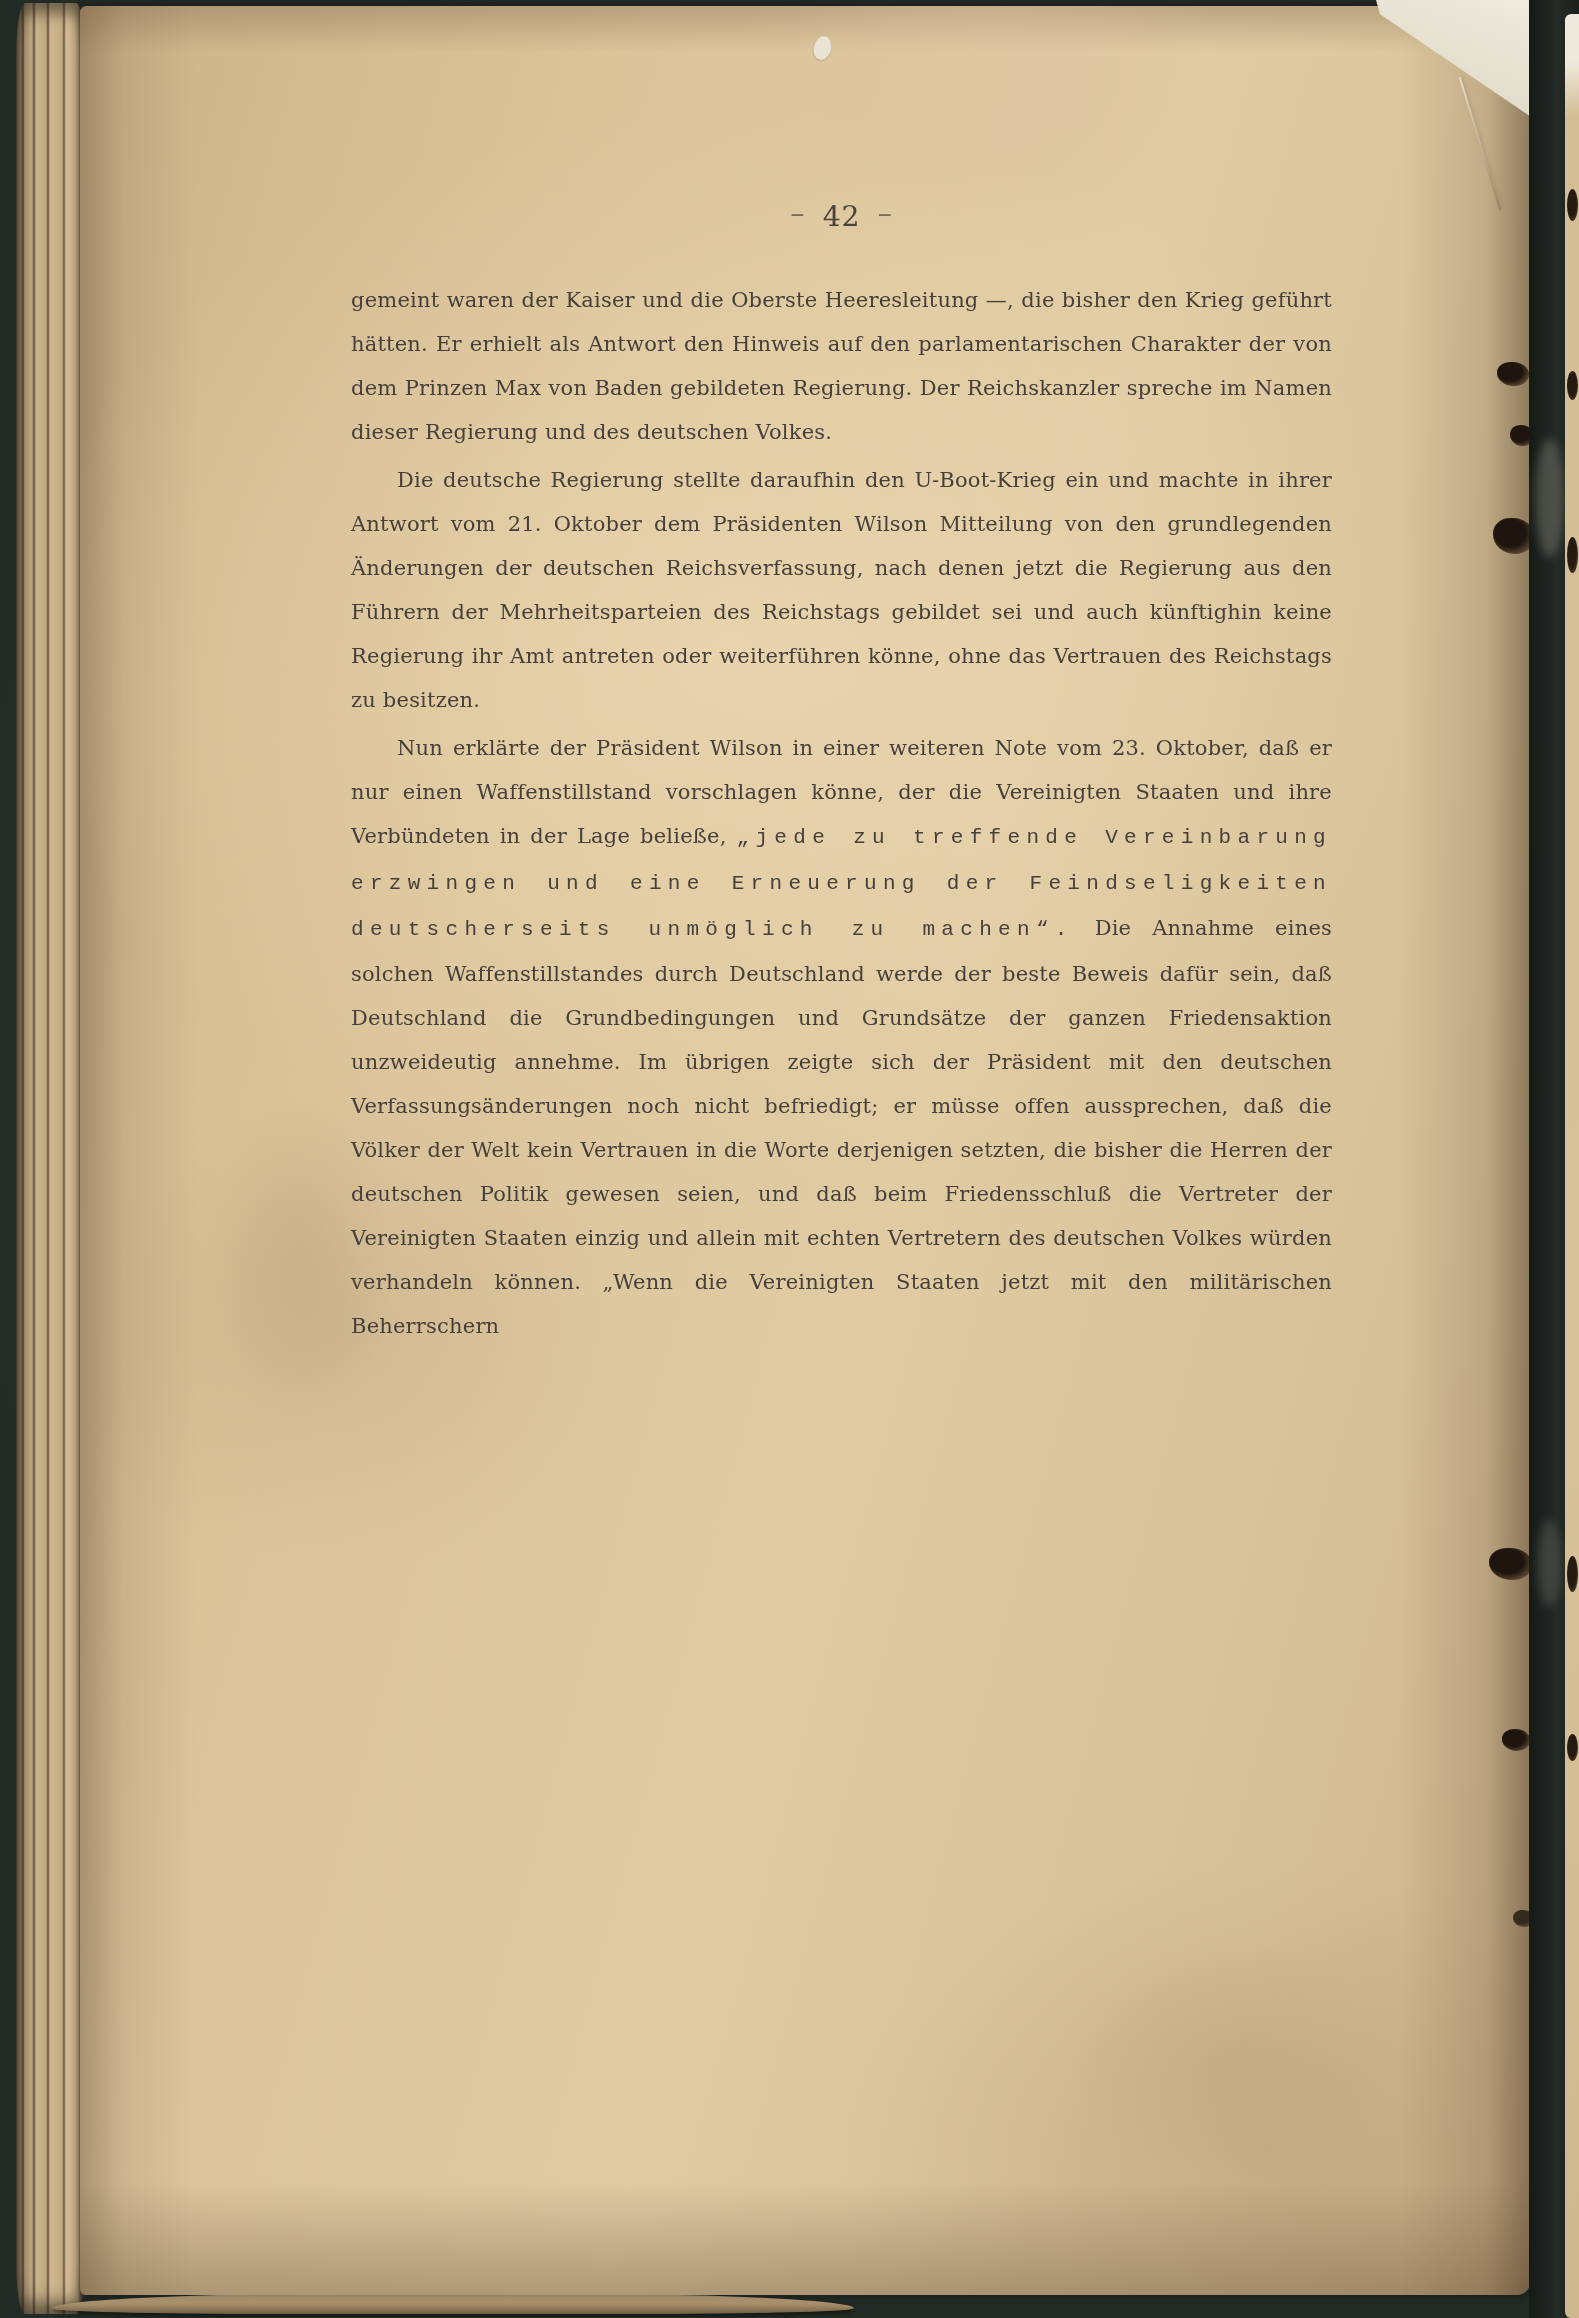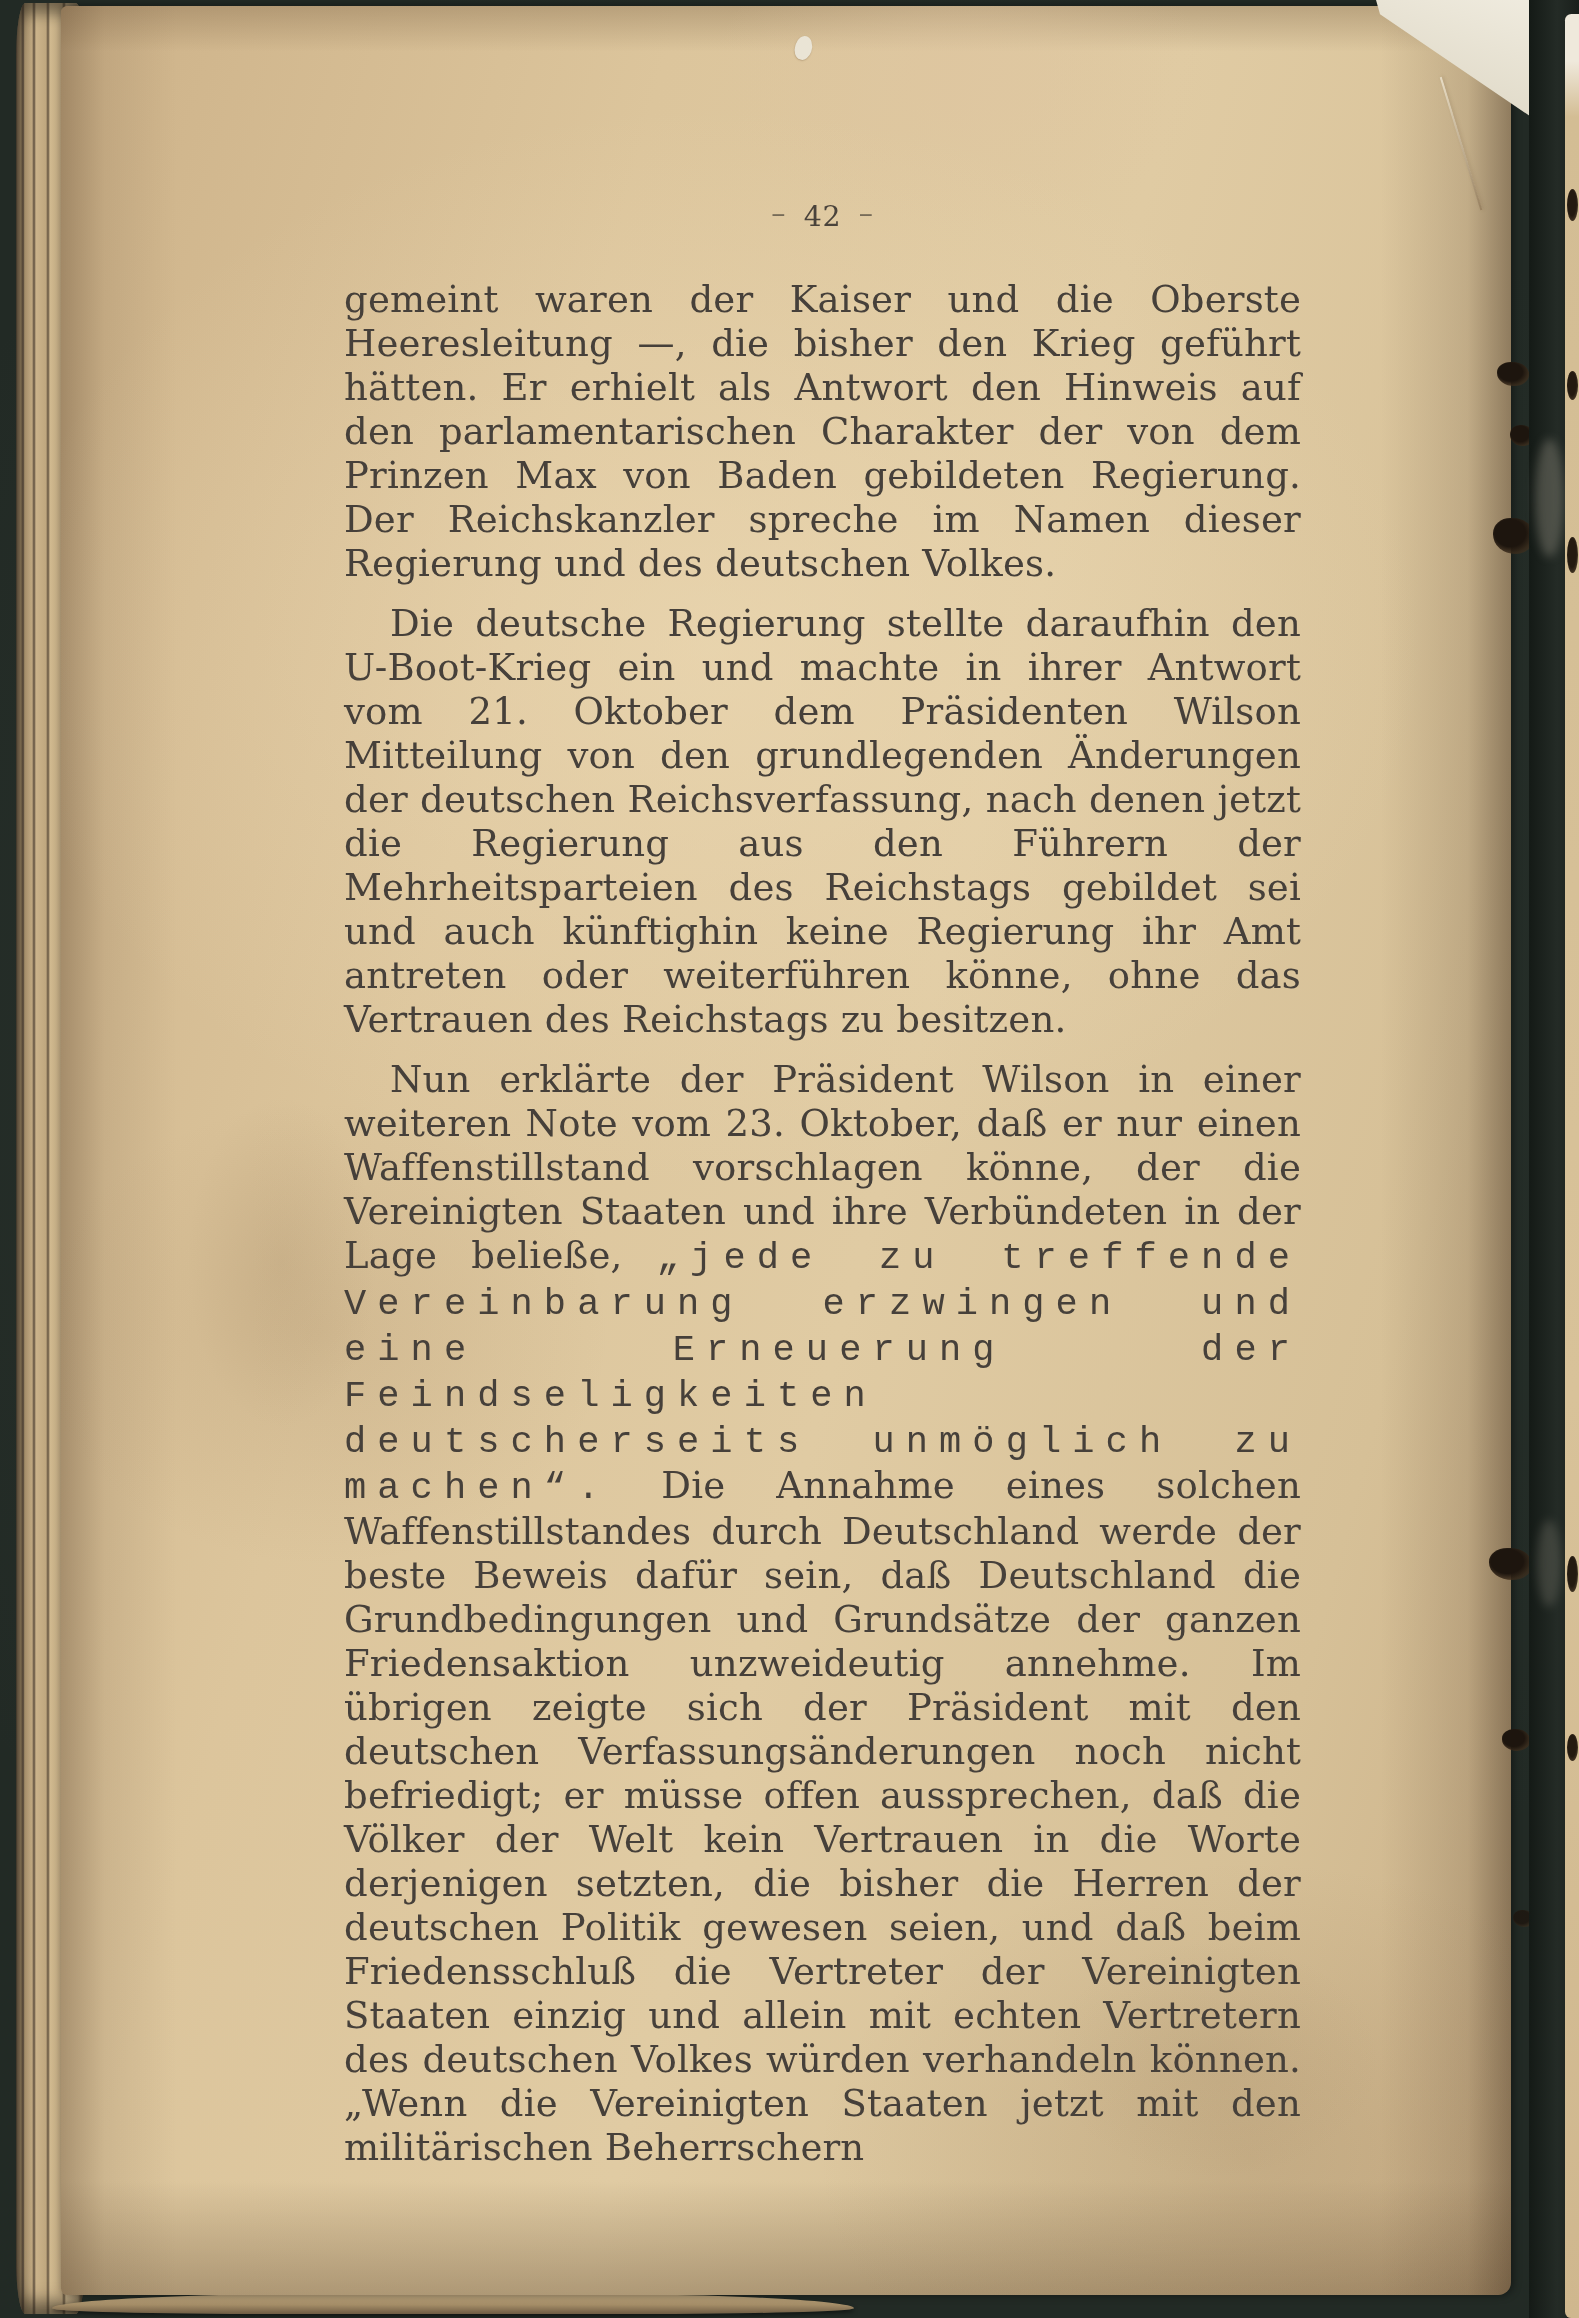--- a/index.html
+++ b/index.html
@@ -36,21 +36,21 @@
   
   .bottom-edge{
     position:absolute;left:52px;top:2293px;width:802px;height:20.5px;
     border-radius:45% 45% 30% 30%/80% 80% 30% 30%;
     background:linear-gradient(180deg,#c0a981 0%,#a58e68 55%,#6f5c44 100%);
     box-shadow:0 2.4px 4.7px rgba(0,0,0,.5);
   }
 
   
   .page{
-    position:absolute;left:61px;top:6.3px;width:1450px;height:2289px;
+    position:absolute;left:80px;top:6.3px;width:1450px;height:2289px;
     border-radius:6.3px 16px 12.6px 6.3px;
     background:
       radial-gradient(ellipse 987px 750px at 45% 28%, rgba(240,221,184,.55), rgba(240,221,184,0) 72%),
       radial-gradient(ellipse 411px 332px at 18% 58%, rgba(150,120,85,.16), transparent 70%),
       radial-gradient(ellipse 600px 411px at 82% 94%, rgba(140,110,75,.22), transparent 72%),
       radial-gradient(ellipse 332px 205px at 62% 3%, rgba(222,196,160,.5), transparent 75%),
       linear-gradient(90deg, rgba(95,72,48,.40) 0, rgba(95,72,48,.12) 3%, rgba(95,72,48,0) 8%),
       linear-gradient(270deg, rgba(70,52,34,.5) 0, rgba(80,60,40,.18) 3%, rgba(80,60,40,0) 9%),
       linear-gradient(180deg, rgba(120,95,65,.35) 0, rgba(120,95,65,0) 2%, rgba(120,95,65,0) 95%, rgba(100,78,52,.40) 100%),
       linear-gradient(105deg,#cdb289,#dcc59c 30%,#e0cba3 55%,#d6c097 82%,#cbb189);
@@ -59,22 +59,22 @@
 
   
   .textcol{position:absolute;left:267px;top:193px;width:989px;}
   .pageheader{
     text-align:center;font-size:28.4px;line-height:35px;color:#534b42;
     margin:0 0 44px 0;letter-spacing:0.8px;
   }
   .pageheader .dash{color:rgba(78,70,60,.72);margin:0 17.4px;position:relative;top:-3.2px;}
   .pageheader .pnum{color:#4a433b;}
   .body-text p.para{
-    margin:16px;
-    font-size:37px;line-height:44px;
+    margin:4px;
+    font-size:21px;line-height:44px;
     color:var(--ink);
     text-align:justify;
     letter-spacing:0.2px;
     hyphens:auto;
   }
   .body-text p.para.indent{text-indent:46px;}
   .gesperrt{letter-spacing:.30em;font-family:Liberation Mono, monospace;}
 
   
   .white-corner{

